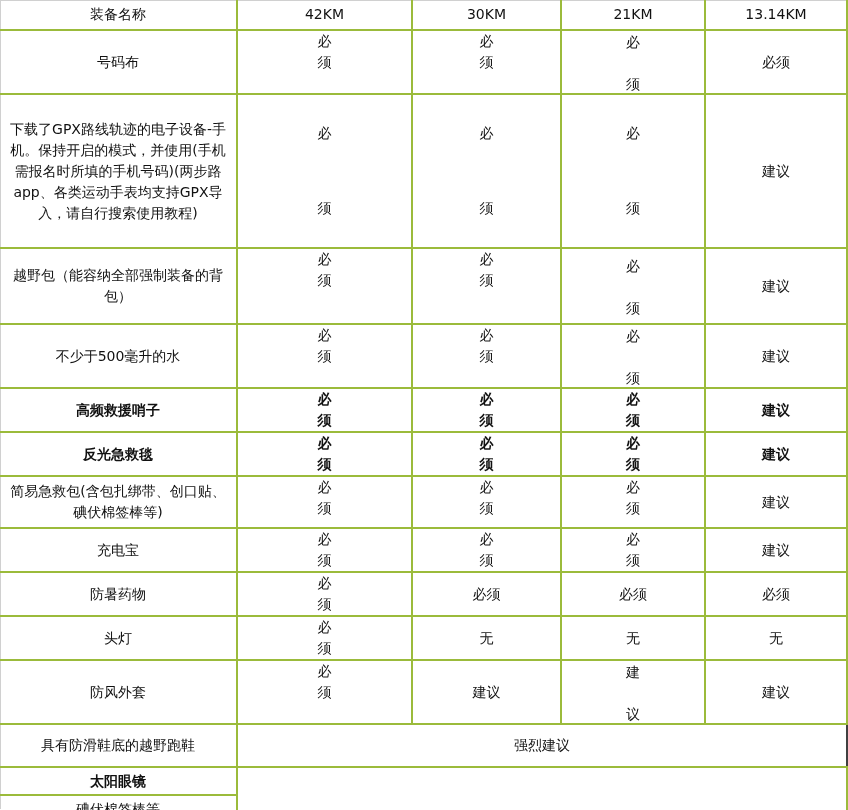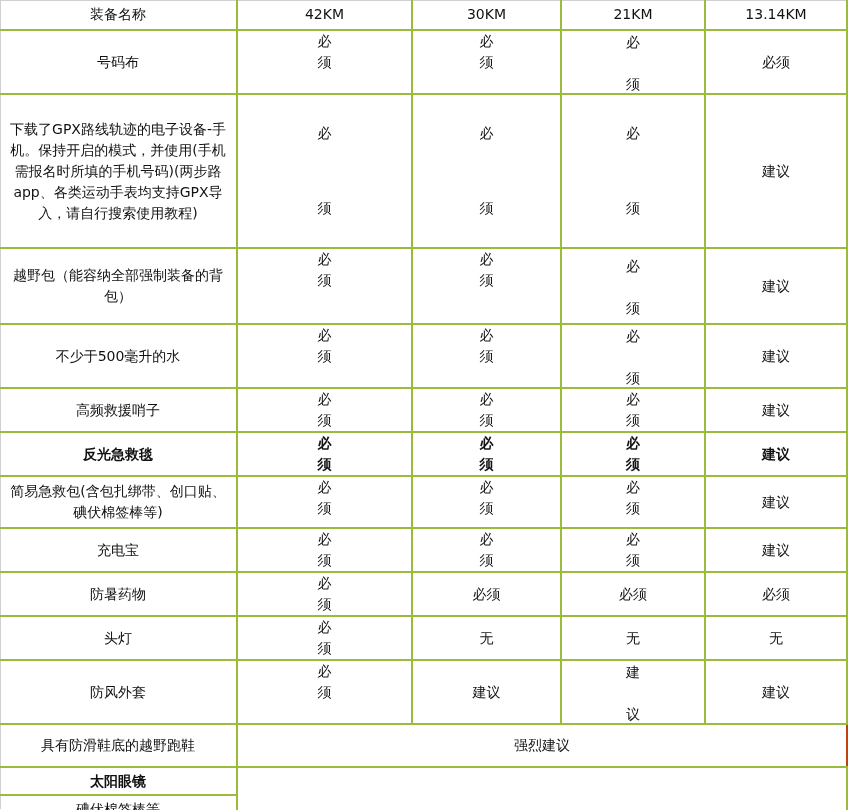--- a/index.html
+++ b/index.html
@@ -125,21 +125,21 @@
         </td>
         <td>
           <div class="lines spread" style="height: 60px;">
             <span>必</span>
             <span>&nbsp;</span>
             <span>须</span>
           </div>
         </td>
         <td>建议</td>
       </tr>
-      <tr style="height: 44px;">
+      <tr style="height: 44px; font-weight: bold;">
         <td class="name">高频救援哨子</td>
         <td style="vertical-align: top;">
           <div class="lines">
             <span>必</span>
             <span>须</span>
           </div>
         </td>
         <td style="vertical-align: top;">
           <div class="lines">
             <span>必</span>
@@ -257,21 +257,21 @@
           <div class="lines spread" style="height: 60px;">
             <span>建</span>
             <span>&nbsp;</span>
             <span>议</span>
           </div>
         </td>
         <td>建议</td>
       </tr>
       <tr style="height: 43px;">
         <td class="name">具有防滑鞋底的越野跑鞋</td>
-        <td colspan="4" style="border-right:2px solid #c2410c">强烈建议</td>
+        <td colspan="4" style="border-right:2px solid #404040">强烈建议</td>
       </tr>
       <tr style="height: 21px; font-weight: bold;">
         <td class="name" style="line-height:18px">太阳眼镜</td>
         <td colspan="4" rowspan="4" style="text-align:left;padding-left:288px">建议</td>
       </tr>
       <tr style="height: 21px;">
         <td class="name" style="line-height:18px">碘伏棉签棒等</td>
       </tr>
       <tr style="height: 21px;">
         <td class="name" style="line-height:18px">登山杖</td>

